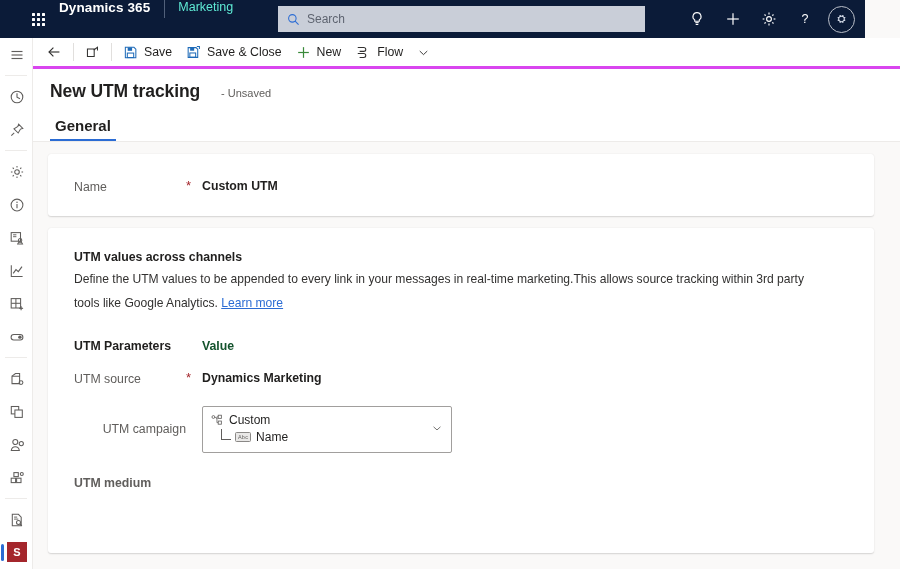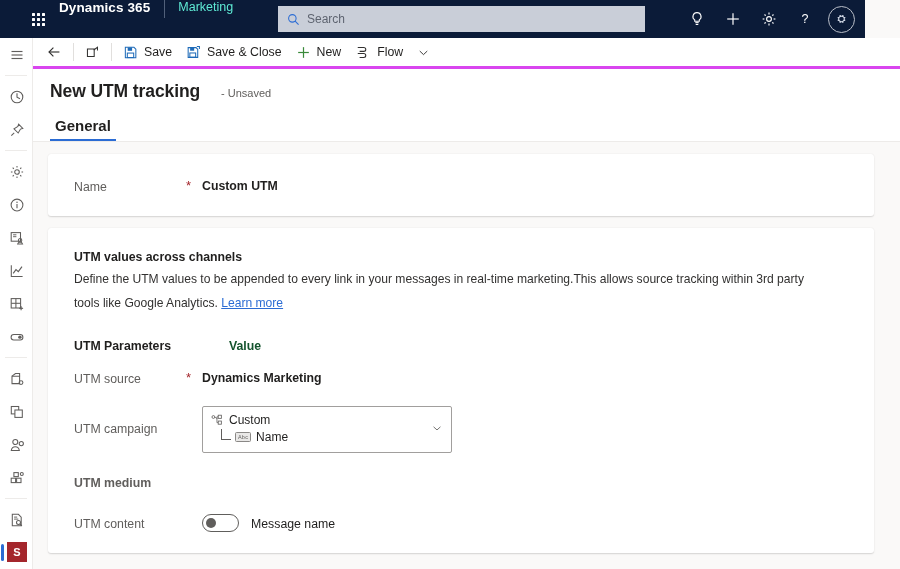--- a/index.html
+++ b/index.html
@@ -165,21 +165,21 @@
   }
   .req { color: #a4262c; font-size: 13px; width: 16px; flex: none; line-height: 13px; }
   .field-value { font-size: 12.3px; color: #201f1e; font-weight: bold; }
 
   .name-inner { position: absolute; left: 26px; top: 25px; display: flex; align-items: flex-start; }
 
   .sec-title { font-size: 12.3px; font-weight: bold; color: #201f1e; }
   .sec-desc { font-size: 12.1px; color: #323130; line-height: 24px; width: 755px; margin-top: 3px; }
   .link { color: #2b6cd4; text-decoration: underline; cursor: pointer; }
 
-  .tbl-head { display: flex; margin-top: 24px; gap: 27px; }
+  .tbl-head { display: flex; margin-top: 24px; }
   .tbl-head .h1 { width: 128px; font-size: 12.3px; font-weight: bold; color: #201f1e; }
   .tbl-head .h2 { font-size: 12.3px; font-weight: bold; color: #14532d; }
 
   .utm-inner { position: absolute; left: 26px; top: 22px; }
   .row { display: flex; align-items: flex-start; margin-top: 18px; }
 
   .combo {
     width: 250px; min-height: 47px;
     border: 1px solid #a19f9d; border-radius: 2px;
     background: #fff; position: relative;
@@ -551,21 +551,21 @@
         <span class="h1">UTM Parameters</span>
         <span class="h2">Value</span>
       </div>
 
       <div class="row">
         <span class="field-label">UTM source</span>
         <span class="req">*</span>
         <span class="field-value">Dynamics Marketing</span>
       </div>
 
-      <div class="row" style="margin-top:20px;">
+      <div class="row" style="margin-top:20px;text-align:right;">
         <span class="field-label" style="padding-top:16px;">UTM campaign</span>
         <span class="req"></span>
         <div class="combo">
           <div class="combo-line">
             <span style="margin-right:6px; display:flex;">
               <svg width="12" height="12" viewBox="0 0 16 16">
                 <circle cx="3.2" cy="4" r="1.9" fill="none" stroke="#605e5c" stroke-width="1.1"></circle>
                 <path d="M5.1 4.6c2.3 0 2.8 1 2.8 2.2" fill="none" stroke="#605e5c" stroke-width="1"></path>
                 <rect x="9.6" y="1.6" width="4.2" height="4.2" fill="none" stroke="#605e5c" stroke-width="1.1"></rect>
                 <rect x="9.6" y="9.4" width="4.2" height="4.2" fill="none" stroke="#605e5c" stroke-width="1.1"></rect>
@@ -587,24 +587,16 @@
             </svg>
           </span>
         </div>
       </div>
 
       <div class="row" style="margin-top:22px;font-weight:bold;">
         <span class="field-label">UTM medium</span>
         <span class="req"></span>
       </div>
 
-      <div class="row" style="margin-top:24px; align-items:center;">
-        <span class="field-label">UTM content</span>
-        <span class="req"></span>
-        <div class="toggle">
-          <span class="toggle-knob"></span>
-        </div>
-        <span class="toggle-text">Message name</span>
-      </div>
 
     </div>
   </div>
 </div>
 
 </body></html>

